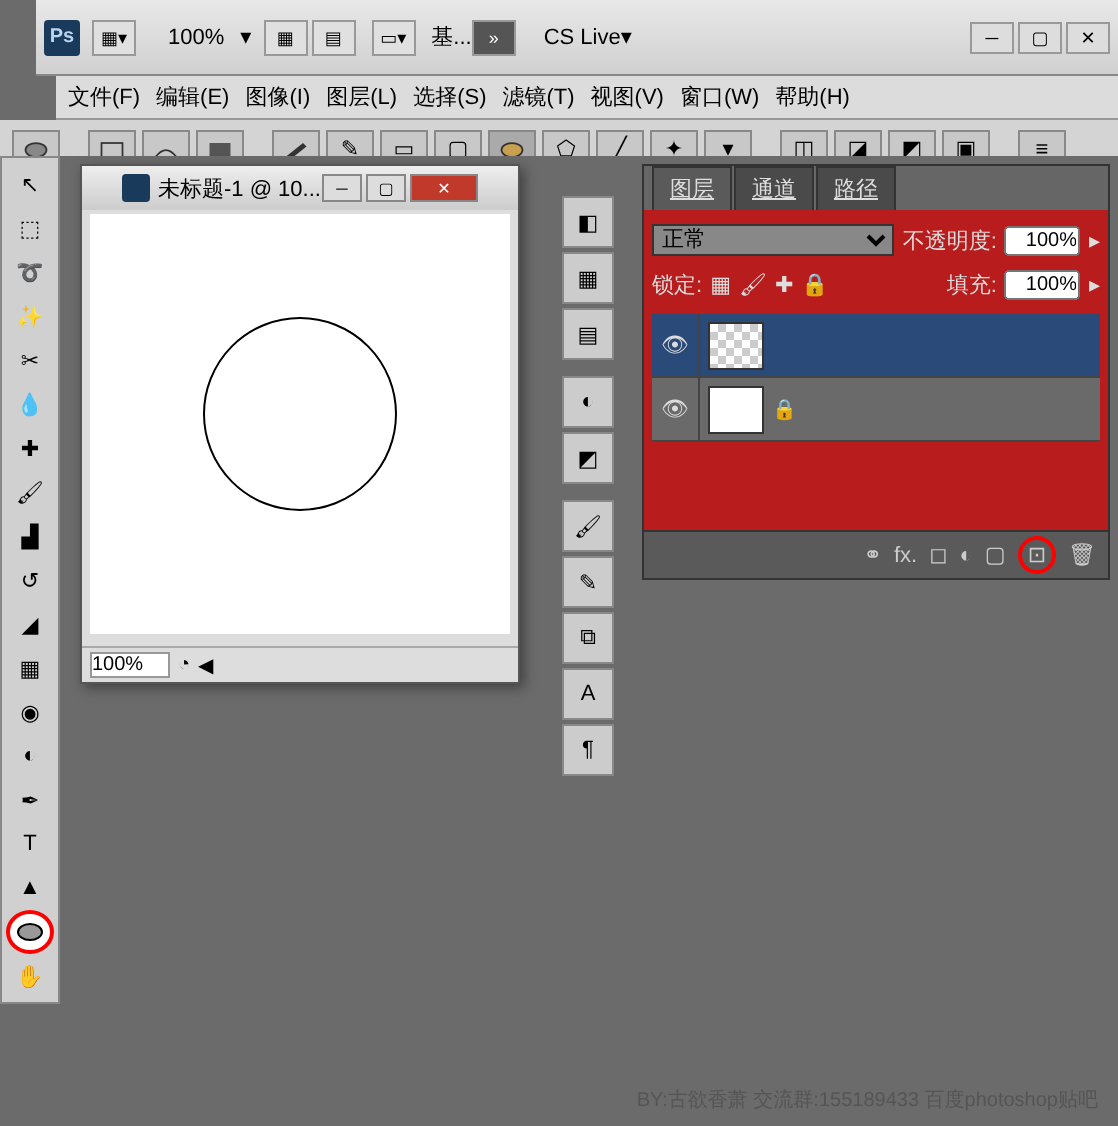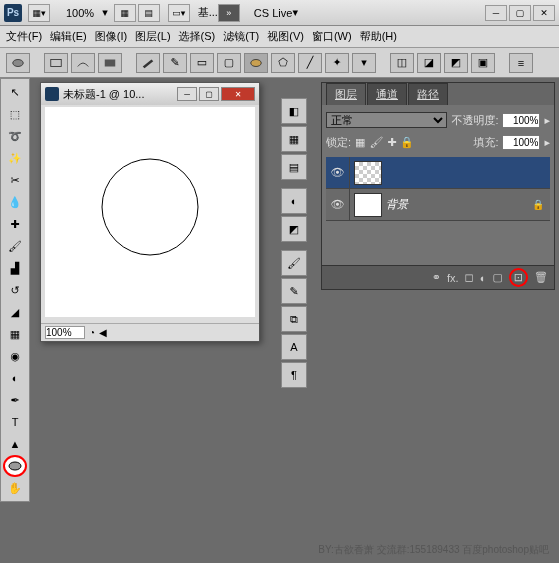--- a/index.html
+++ b/index.html
@@ -1,52 +1,52 @@
 <!DOCTYPE html>
 <html><head>
 <meta charset="utf-8">
 <style>
 * { box-sizing: border-box; margin: 0; padding: 0; }
 body { font-family: "Microsoft YaHei", sans-serif; font-size: 11px; background: #6b6b6b; width: 559px; height: 563px; overflow: hidden; position: relative; }
-.titlebar { height: 26px; background: linear-gradient(#e8e8e8,#d0d0d0); display: flex; align-items: center; padding: 0 4px; border-bottom: 1px solid #888; }
+.titlebar { height: 38px; background: linear-gradient(#e8e8e8,#d0d0d0); display: flex; align-items: center; padding: 0 4px; border-bottom: 1px solid #888; margin-left: 18px; }
 .ps-icon { width: 18px; height: 18px; background: #1a3a5c; color: #b8d4f0; display: flex; align-items: center; justify-content: center; font-weight: bold; font-size: 10px; border-radius: 2px; margin-right: 6px; }
 .tb-btn { width: 22px; height: 18px; border: 1px solid #999; background: #e0e0e0; margin-right: 2px; display: flex; align-items: center; justify-content: center; font-size: 9px; }
 .tb-sep { width: 6px; }
 .zoom-select { font-size: 11px; padding: 0 4px; margin: 0 4px; }
 .win-ctrl { margin-left: auto; display: flex; }
 .win-ctrl span { width: 22px; height: 16px; border: 1px solid #999; background: #ddd; margin-left: 2px; display: flex; align-items: center; justify-content: center; font-size: 9px; }
-.menubar { height: 22px; background: #dcdcdc; display: flex; align-items: center; padding: 0 6px; gap: 8px; border-bottom: 1px solid #999; }
+.menubar { height: 22px; background: #dcdcdc; display: flex; align-items: center; padding: 0 6px; gap: 8px; border-bottom: 1px solid #999; margin-left: 28px; }
 .menubar span { cursor: default; }
 .optbar { height: 30px; background: #d4d4d4; border-bottom: 1px solid #888; display: flex; align-items: center; padding: 0 6px; gap: 3px; }
 .opt-icon { width: 24px; height: 20px; border: 1px solid #888; background: #c8c8c8; display: flex; align-items: center; justify-content: center; }
 .opt-icon svg { width: 14px; height: 12px; }
 .opt-icon.sel { background: #aaa; }
 .workspace { position: absolute; top: 78px; left: 0; right: 0; bottom: 0; background: #6b6b6b; }
 .toolbox { position: absolute; left: 0; top: 0; width: 30px; background: #d0d0d0; border: 1px solid #888; display: flex; flex-direction: column; padding: 2px 0; }
 .tool { width: 24px; height: 22px; margin: 0 auto; display: flex; align-items: center; justify-content: center; cursor: pointer; }
 .tool.sel { background: #fff; border: 1px solid #888; }
 .tool svg { width: 16px; height: 16px; }
 .tool.highlight { border: 2px solid red; border-radius: 50%; }
 .docwin { position: absolute; left: 40px; top: 4px; width: 220px; height: 260px; background: #ddd; border: 1px solid #555; box-shadow: 2px 2px 6px rgba(0,0,0,0.4); }
-.docwin-title { height: 22px; background: linear-gradient(#eee,#ccc); display: flex; align-items: center; padding: 0 4px; font-size: 11px; }
+.docwin-title { height: 22px; background: linear-gradient(#eee,#ccc); display: flex; align-items: center; padding: 0 20px; font-size: 11px; }
 .docwin-title .icon { width: 14px; height: 14px; background: #1a3a5c; border-radius: 2px; margin-right: 4px; }
 .docwin-ctrl { margin-left: auto; display: flex; gap: 2px; }
 .docwin-ctrl span { width: 20px; height: 14px; border: 1px solid #888; display: flex; align-items: center; justify-content: center; font-size: 8px; background: #ddd; }
 .docwin-ctrl .close { background: #c0392b; color: #fff; width: 34px; }
 .canvas { position: absolute; top: 24px; left: 4px; right: 4px; bottom: 24px; background: #fff; }
 .canvas svg { width: 100%; height: 100%; }
 .docwin-footer { position: absolute; bottom: 0; left: 0; right: 0; height: 18px; background: #ddd; border-top: 1px solid #aaa; display: flex; align-items: center; padding: 0 4px; font-size: 10px; }
 .docwin-footer input { width: 40px; font-size: 10px; border: 1px solid #999; }
 .docks { position: absolute; right: 248px; top: 20px; width: 30px; display: flex; flex-direction: column; gap: 2px; }
 .dock-btn { width: 26px; height: 26px; background: #ccc; border: 1px solid #888; display: flex; align-items: center; justify-content: center; }
 .panels { position: absolute; right: 4px; top: 4px; width: 234px; background: #5a5a5a; border: 1px solid #333; }
 .panel-tabs { height: 22px; background: #666; display: flex; align-items: flex-end; padding-left: 4px; }
 .panel-tab { padding: 3px 8px; background: #4a4a4a; color: #ddd; font-size: 11px; border: 1px solid #333; border-bottom: none; margin-right: 1px; cursor: pointer; text-decoration: underline; }
 .panel-tab.active { background: #5a5a5a; }
-.panel-body { background: #737373; padding: 4px; }
+.panel-body { background: #b91c1c; padding: 4px; }
 .panel-row { display: flex; align-items: center; height: 22px; gap: 4px; color: #ddd; font-size: 11px; }
 .panel-row select { flex: 1; font-size: 11px; background: #888; color: #000; border: 1px solid #333; }
 .panel-row input { width: 38px; font-size: 10px; text-align: right; }
 .layers { margin-top: 4px; }
 .layer { display: flex; align-items: center; height: 32px; background: #6a6a6a; border-bottom: 1px solid #444; }
 .layer.sel { background: #2a4a7a; }
 .layer-eye { width: 24px; height: 100%; display: flex; align-items: center; justify-content: center; border-right: 1px solid #444; color: #ddd; }
 .layer-thumb { width: 28px; height: 24px; margin: 0 4px; background: #fff; border: 1px solid #333; position: relative; }
 .checker { background-image: linear-gradient(45deg,#ccc 25%,transparent 25%),linear-gradient(-45deg,#ccc 25%,transparent 25%),linear-gradient(45deg,transparent 75%,#ccc 75%),linear-gradient(-45deg,transparent 75%,#ccc 75%); background-size: 8px 8px; background-position: 0 0,0 4px,4px -4px,-4px 0; }
 .layer-name { color: #fff; font-size: 11px; flex: 1; }
@@ -229,21 +229,20 @@
         <input value="100%" style="">▸
       </div>
       <div class="layers">
         <div class="layer sel">
           <div class="layer-eye">👁</div>
           <div class="layer-thumb checker"></div>
         </div>
         <div class="layer">
           <div class="layer-eye">👁</div>
           <div class="layer-thumb"></div>
-          <div class="layer-name" style="font-style:italic">背景</div>
           <div class="layer-lock">🔒</div>
         </div>
       </div>
       <div style="height:40px"></div>
     </div>
     <div class="panel-foot">
       <span class="foot-icon">⚭</span>
       <span class="foot-icon">fx.</span>
       <span class="foot-icon">◻</span>
       <span class="foot-icon">◐</span>

